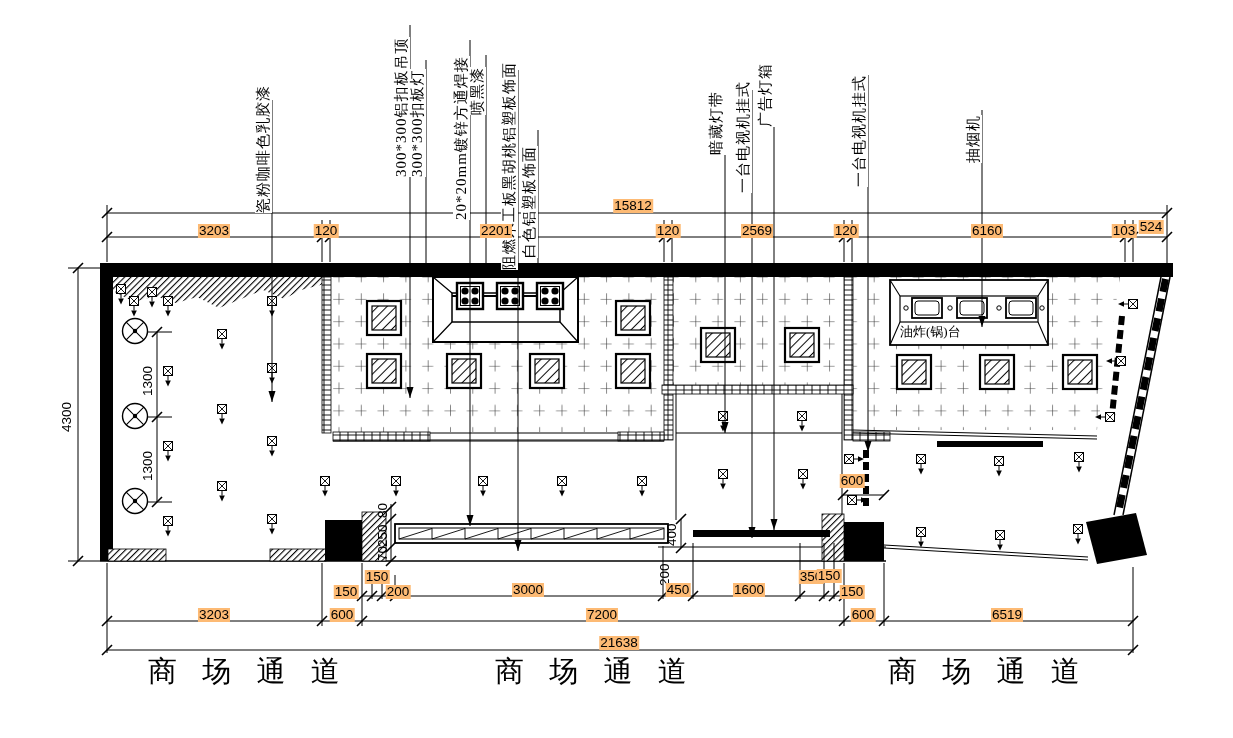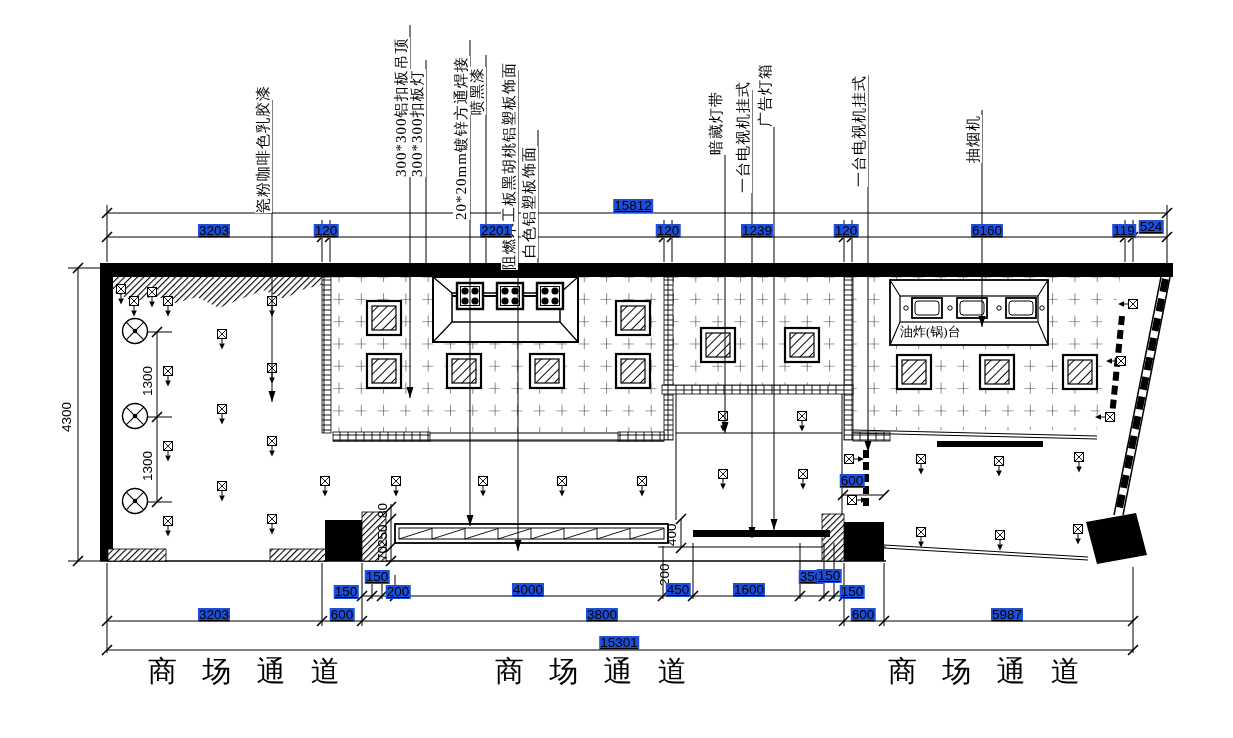--- a/index.html
+++ b/index.html
@@ -1,20 +1,20 @@
 <!DOCTYPE html>
 <html><head>
 <meta charset="utf-8">
 <style>
   html,body{margin:0;padding:0;background:#fff;}
   #stage{position:relative;width:1233px;height:738px;background:#fff;overflow:hidden;
          font-family:"Liberation Sans",sans-serif;color:#000;}
   #plan-svg{position:absolute;left:0;top:0;}
   .lbl{position:absolute;font:13.5px "Liberation Sans",sans-serif;transform:translateX(-50%);
-       white-space:nowrap;background:#1d4ed8;padding:0 1px;line-height:1;text-decoration:underline;}
+       white-space:nowrap;background:#fdba74;padding:0 1px;line-height:1;}
   .vdim{position:absolute;font:13.5px "Liberation Sans",sans-serif;transform:rotate(-90deg);
         transform-origin:0 0;white-space:nowrap;line-height:1;}
   .vtx{position:absolute;font:15px "Liberation Serif",serif;transform:rotate(-90deg);
        transform-origin:0 0;white-space:nowrap;letter-spacing:1px;line-height:1.1;background:#fff;}
   .corridor{position:absolute;font:29px "Liberation Serif",serif;letter-spacing:9px;
             white-space:nowrap;line-height:1;}
   .eq{position:absolute;font:13px "Liberation Serif",serif;white-space:nowrap;line-height:1;}
 </style>
 </head>
 <body>
@@ -335,51 +335,51 @@
 <div class="vtx" style="left:851px;top:187px">一台电视机挂式</div>
 <div class="vtx" style="left:965px;top:163px">抽烟机</div>
 
 <div class="eq" style="left:900px;top:325px">油炸(锅)台</div>
 
 <div class="lbl" style="left:633px;top:199px">15812</div>
 <div class="lbl" style="left:214px;top:224px">3203</div>
 <div class="lbl" style="left:326px;top:224px">120</div>
 <div class="lbl" style="left:496px;top:224px">2201</div>
 <div class="lbl" style="left:668px;top:224px">120</div>
-<div class="lbl" style="left:757px;top:224px">1239</div>
+<div class="lbl" style="left:757px;top:224px">2569</div>
 <div class="lbl" style="left:846px;top:224px">120</div>
 <div class="lbl" style="left:987px;top:224px">6160</div>
-<div class="lbl" style="left:1124px;top:224px">119</div>
+<div class="lbl" style="left:1124px;top:224px">103</div>
 <div class="lbl" style="left:1151px;top:220px">524</div>
 
 <div class="vdim" style="left:60px;top:432px">4300</div>
 <div class="vdim" style="left:141px;top:396px">1300</div>
 <div class="vdim" style="left:141px;top:481px">1300</div>
 
 <div class="vdim" style="left:376px;top:518px">80</div>
 <div class="vdim" style="left:376px;top:547px">250</div>
 <div class="vdim" style="left:376px;top:561px">70</div>
 <div class="vdim" style="left:665px;top:546px">400</div>
 <div class="vdim" style="left:658px;top:586px">200</div>
 <div class="lbl" style="left:852px;top:474px">600</div>
 
 <div class="lbl" style="left:346px;top:585px">150</div>
 <div class="lbl" style="left:377px;top:570px">150</div>
 <div class="lbl" style="left:398px;top:585px">200</div>
-<div class="lbl" style="left:528px;top:583px">4000</div>
+<div class="lbl" style="left:528px;top:583px">3000</div>
 <div class="lbl" style="left:678px;top:583px">450</div>
 <div class="lbl" style="left:749px;top:583px">1600</div>
 <div class="lbl" style="left:811px;top:570px">350</div>
 <div class="lbl" style="left:829px;top:569px">150</div>
 <div class="lbl" style="left:852px;top:585px">150</div>
 
 <div class="lbl" style="left:214px;top:608px">3203</div>
 <div class="lbl" style="left:342px;top:608px">600</div>
-<div class="lbl" style="left:602px;top:608px">3800</div>
+<div class="lbl" style="left:602px;top:608px">7200</div>
 <div class="lbl" style="left:863px;top:608px">600</div>
-<div class="lbl" style="left:1007px;top:608px">5987</div>
-<div class="lbl" style="left:619px;top:636px">15301</div>
+<div class="lbl" style="left:1007px;top:608px">6519</div>
+<div class="lbl" style="left:619px;top:636px">21638</div>
 
 <div class="corridor" style="left:148px;top:657px">商 场 通 道</div>
 <div class="corridor" style="left:495px;top:657px">商 场 通 道</div>
 <div class="corridor" style="left:888px;top:657px">商 场 通 道</div>
 
 </div>
 
 </body></html>

